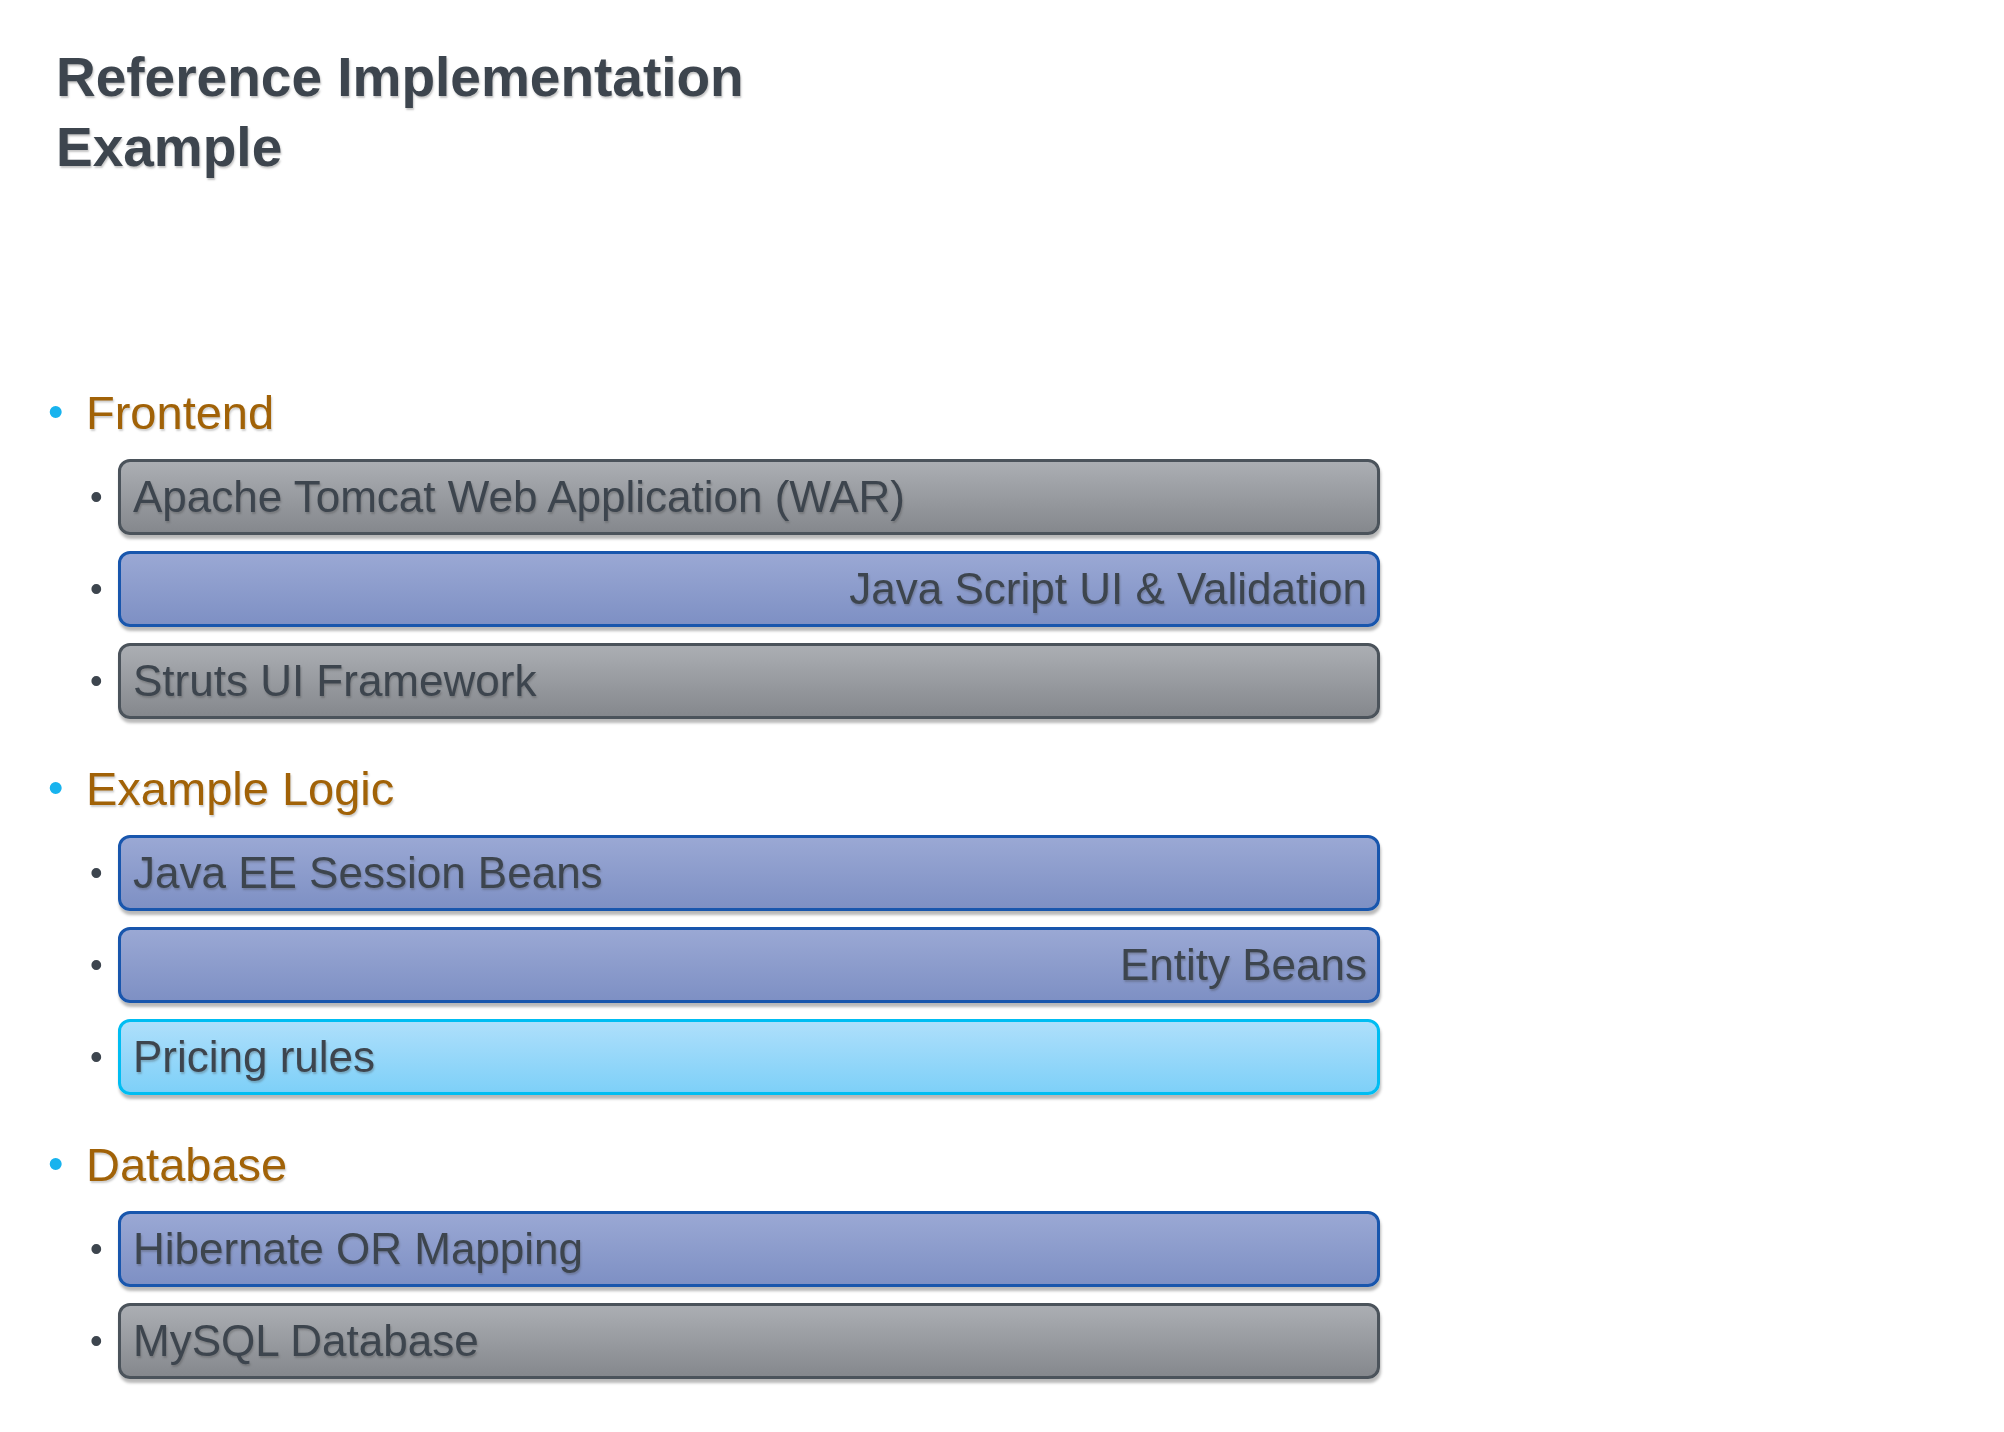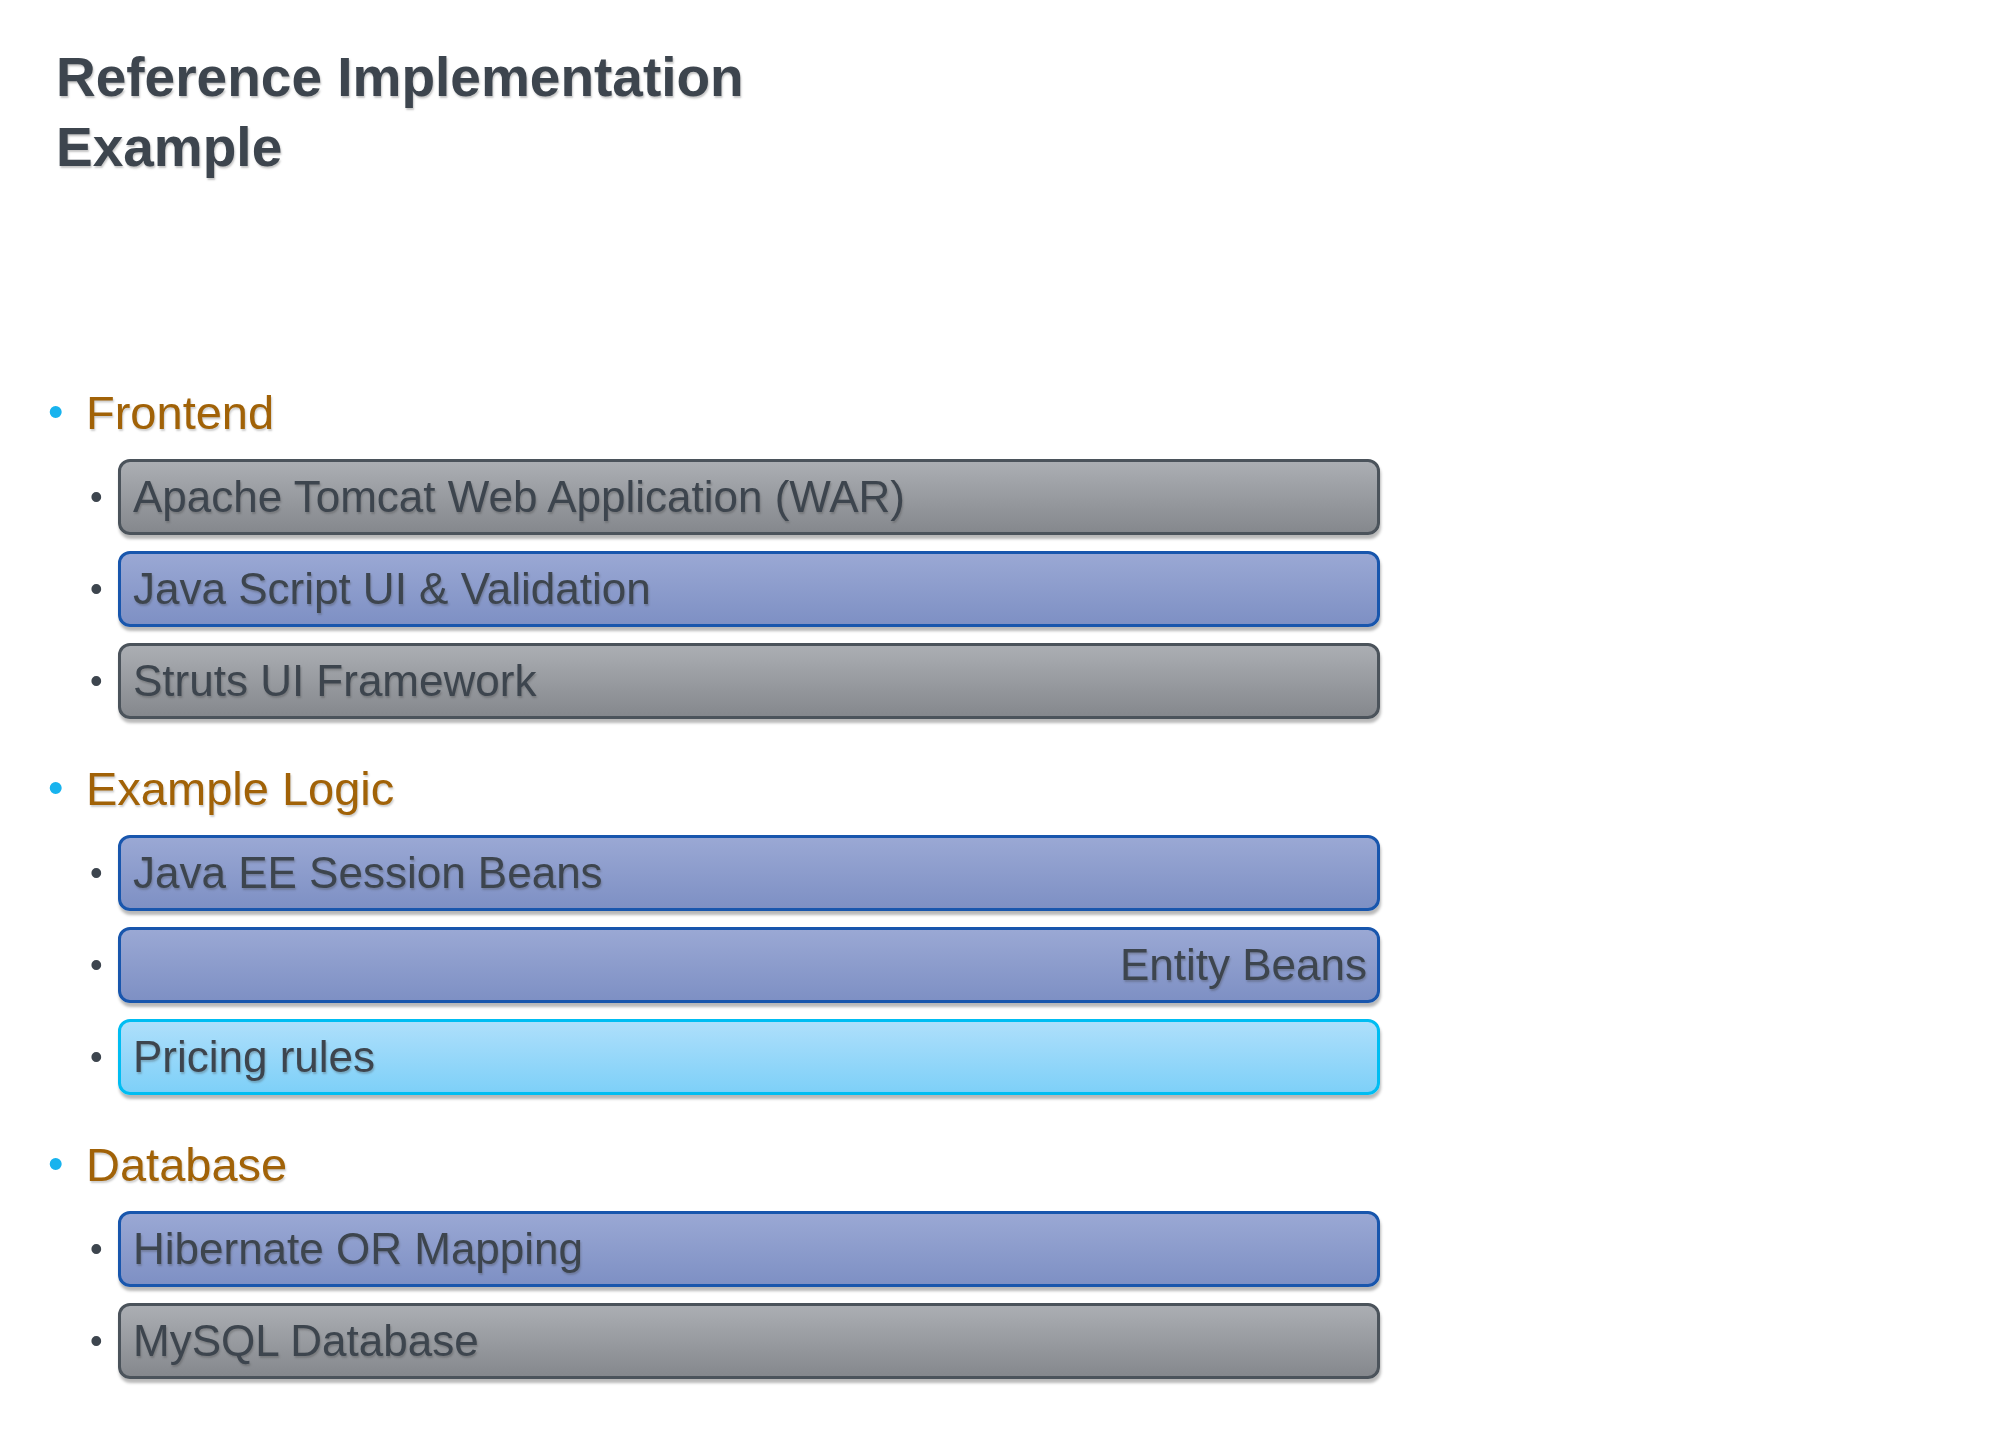--- a/index.html
+++ b/index.html
@@ -126,21 +126,21 @@
     </div>
     <div>
           <div class="box-row">
     <span class="sub-bullet" style="color: rgb(61, 69, 78);">•</span>
     <div class="component-box" style="background: linear-gradient(rgb(171, 174, 179), rgb(133, 136, 141)); border-color: rgb(75, 83, 91);">
       <span class="component-label">Apache Tomcat Web Application (WAR)</span>
     </div>
   </div>
           <div class="box-row">
     <span class="sub-bullet" style="color: rgb(61, 69, 78);">•</span>
-    <div class="component-box" style="background: linear-gradient(rgb(154, 168, 212), rgb(126, 144, 196)); border-color: rgb(24, 86, 173);">
+    <div class="component-box" style="background: linear-gradient(rgb(154, 168, 212), rgb(126, 144, 196)); border-color: rgb(24, 86, 173); justify-content: flex-end;">
       <span class="component-label">Java Script UI &amp; Validation</span>
     </div>
   </div>
           <div class="box-row">
     <span class="sub-bullet" style="color: rgb(61, 69, 78);">•</span>
     <div class="component-box" style="background: linear-gradient(rgb(171, 174, 179), rgb(133, 136, 141)); border-color: rgb(75, 83, 91);">
       <span class="component-label">Struts UI Framework</span>
     </div>
   </div>
         </div>

